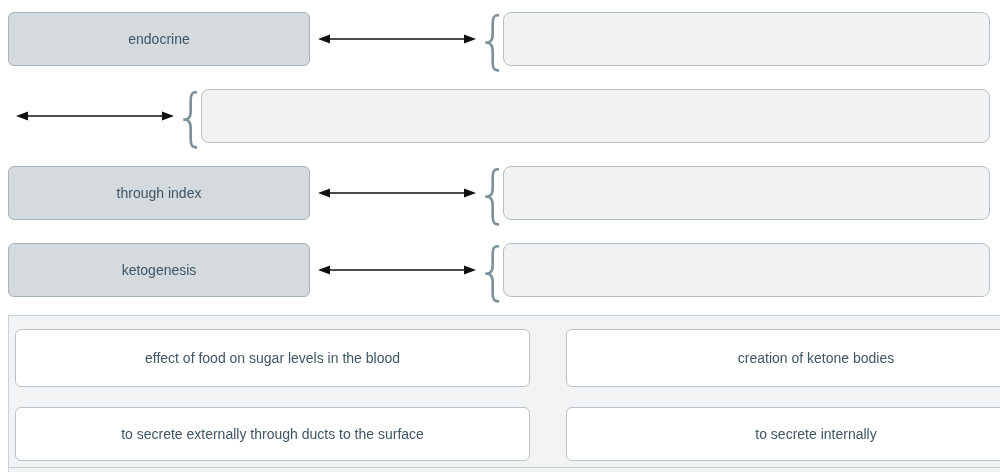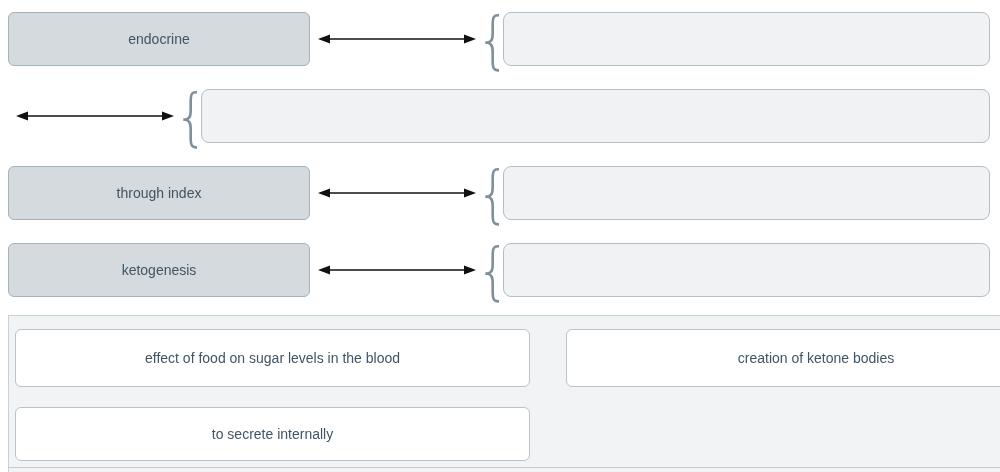--- a/index.html
+++ b/index.html
@@ -156,16 +156,17 @@
     <div class="brace">{</div>
     <div class="drop-zone"></div>
   </div>
 
 </div>
 
 <div class="bank-panel">
   <div class="bank-grid">
     <div class="bank-card">effect of food on sugar levels in the blood</div>
     <div class="bank-card">creation of ketone bodies</div>
+    <div class="bank-card">to secrete externally through ducts to the surface</div>
     <div class="bank-card">to secrete internally</div>
   </div>
   <div class="panel-bottom-line"></div>
 </div>
 
 </body></html>

